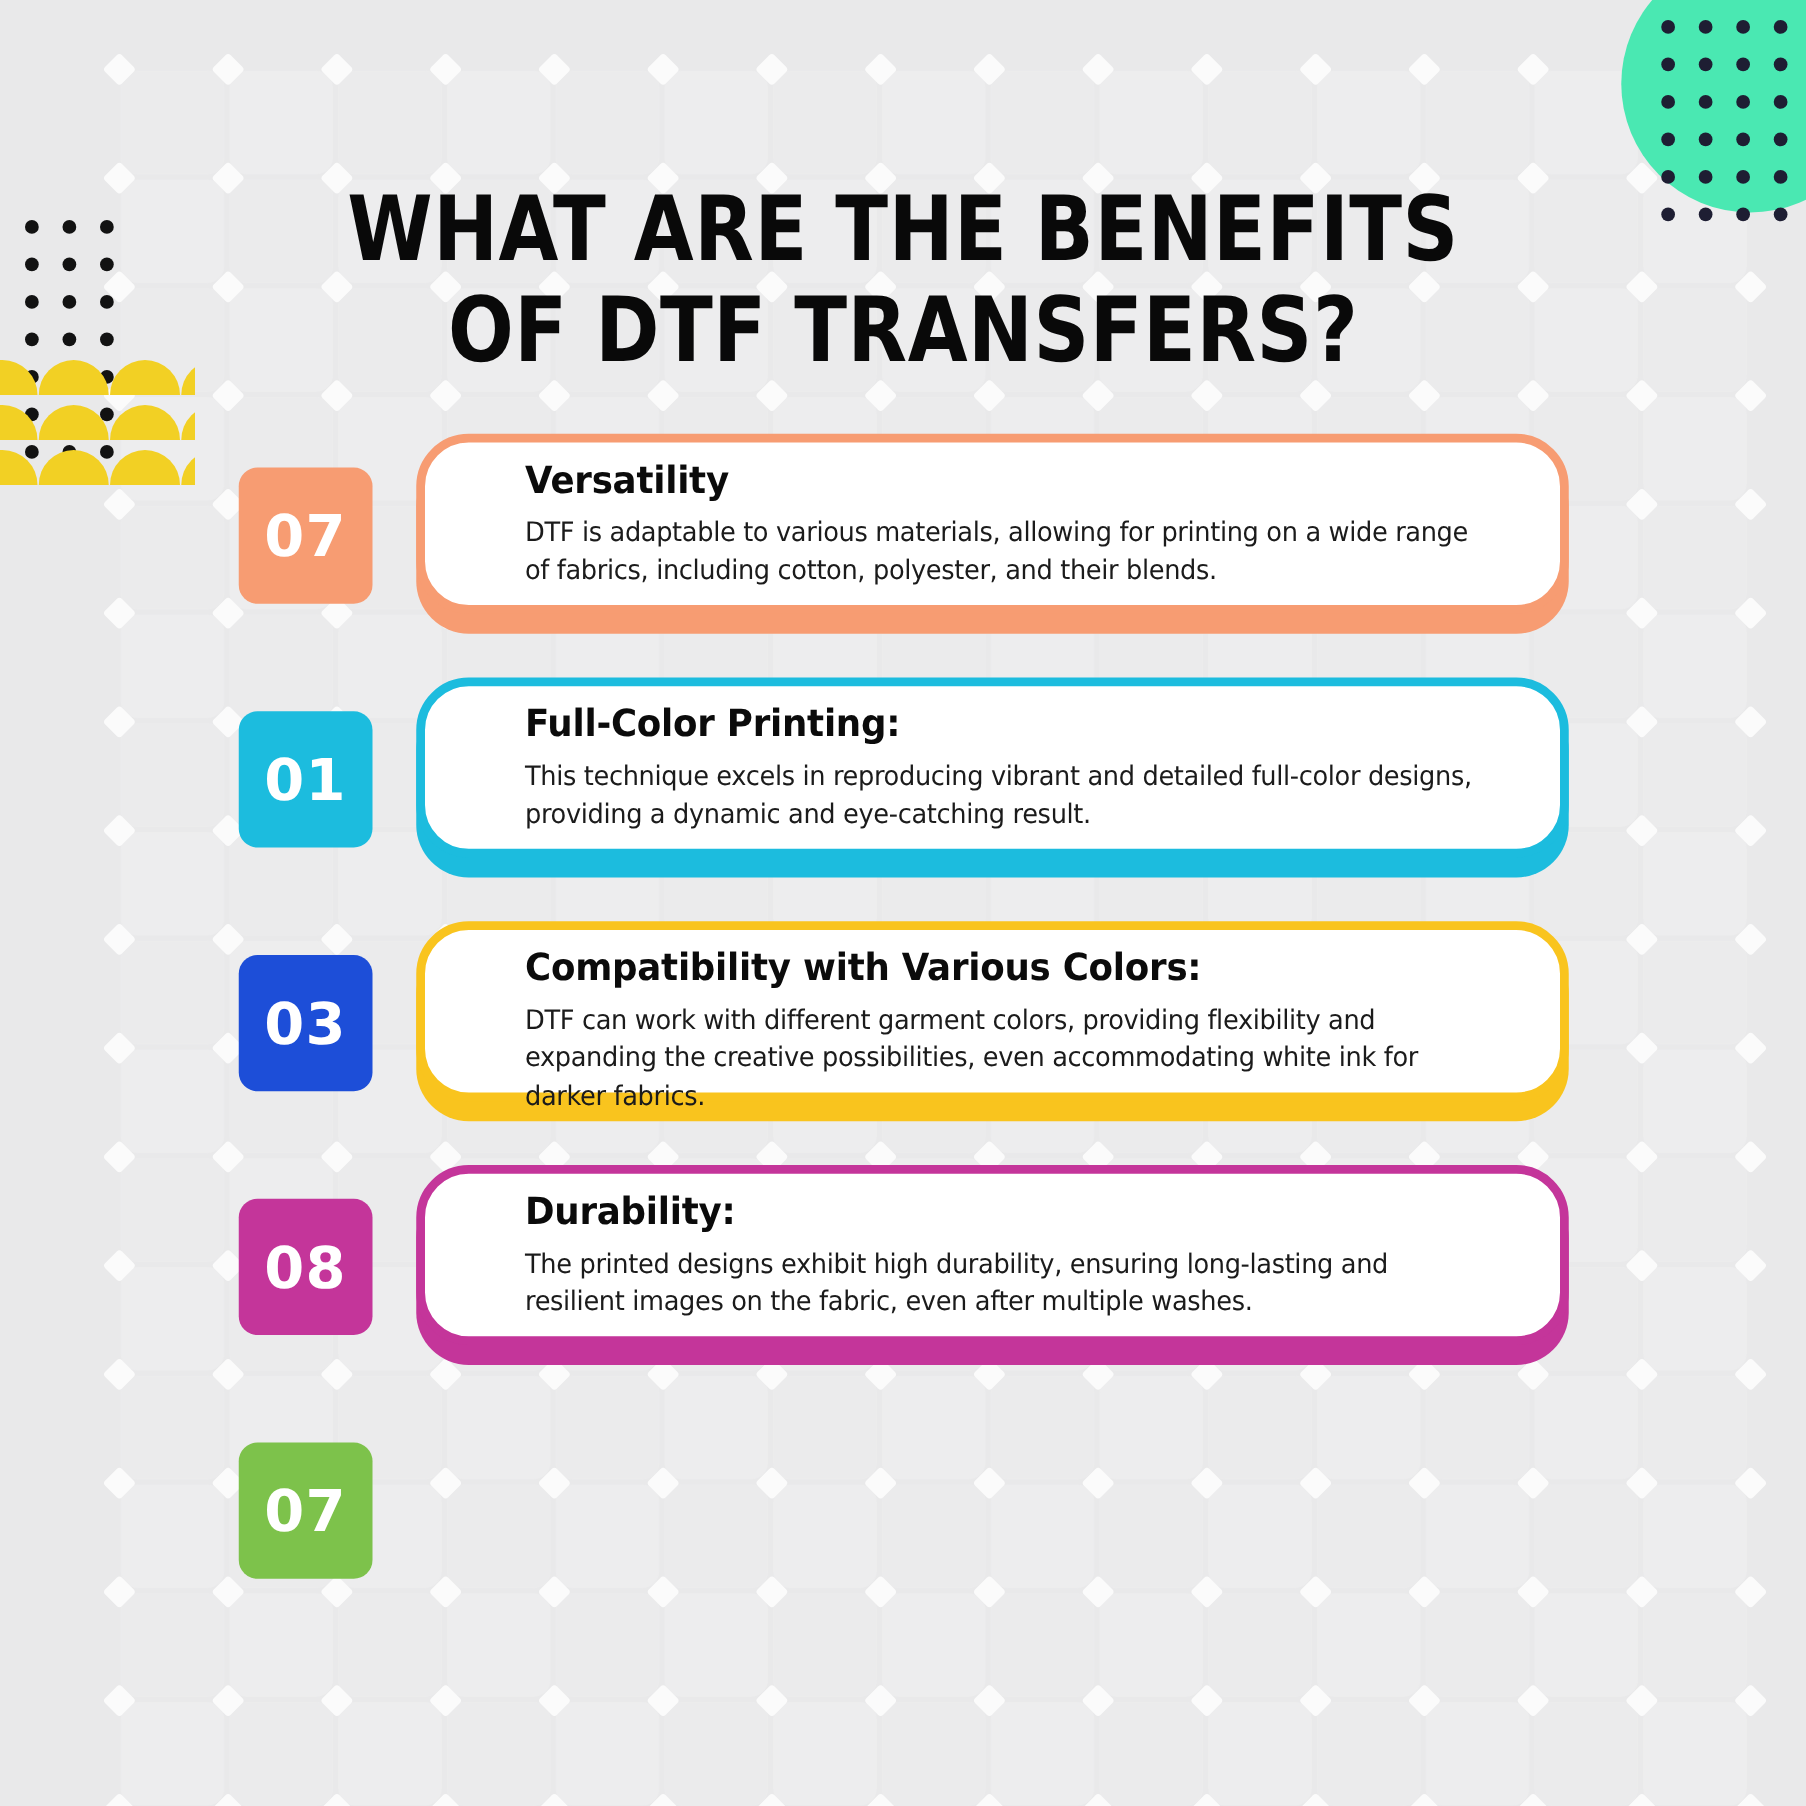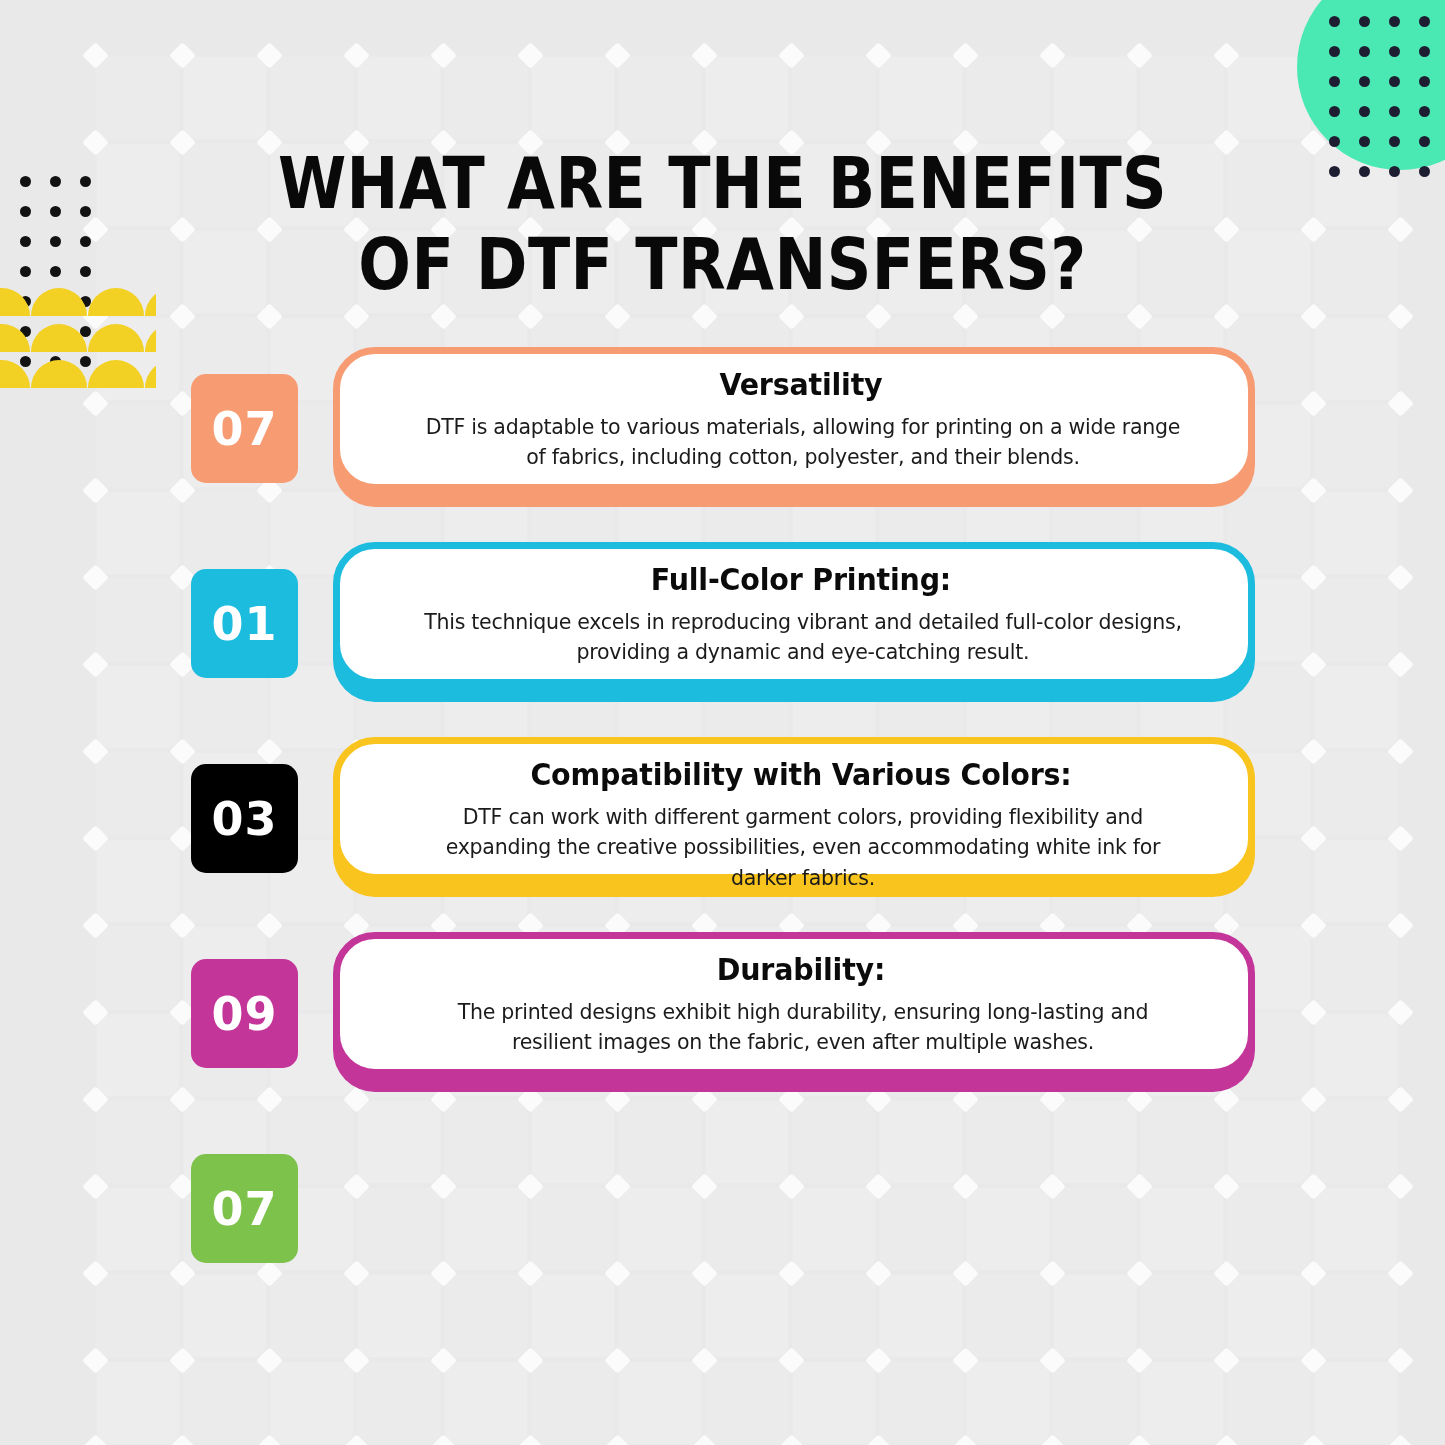--- a/index.html
+++ b/index.html
@@ -152,21 +152,20 @@
     font-size:46px;
     color:#ffffff;
     letter-spacing:1px;
   }
 
   .card-wrap {
     position:absolute;
     left:142px; top:0;
     width:922px; height:160px;
     z-index:2;
-    text-align:center;
   }
   .card-shadow {
     position:absolute;
     left:0; top:16px;
     width:922px; height:144px;
     border-radius:42px;
   }
   .card {
     position:absolute;
     left:0; top:0;
@@ -812,34 +811,34 @@
         </div>
         <div class="card-wrap">
           <div class="card-shadow" style="background: rgb(28, 188, 222);"></div>
           <div class="card" style="border-color: rgb(28, 188, 222);">
             <div class="card-title">Full-Color Printing:</div>
             <div class="card-desc">This technique excels in reproducing vibrant and detailed full-color designs, providing a dynamic and eye-catching result.</div>
           </div>
         </div>
       </div>
       <div class="row-item" style="top: 737px;">
-        <div class="badge" style="background: #000000;">
+        <div class="badge" style="background: #1d4ed8;">
           <span class="badge-num">03</span>
         </div>
         <div class="card-wrap">
           <div class="card-shadow" style="background: rgb(249, 196, 30);"></div>
           <div class="card" style="border-color: rgb(249, 196, 30);">
             <div class="card-title">Compatibility with Various Colors:</div>
             <div class="card-desc">DTF can work with different garment colors, providing flexibility and expanding the creative possibilities, even accommodating white ink for darker fabrics.</div>
           </div>
         </div>
       </div>
       <div class="row-item" style="top: 932px;">
         <div class="badge" style="background: rgb(196, 53, 154);">
-          <span class="badge-num">09</span>
+          <span class="badge-num">08</span>
         </div>
         <div class="card-wrap">
           <div class="card-shadow" style="background: rgb(196, 53, 154);"></div>
           <div class="card" style="border-color: rgb(196, 53, 154);">
             <div class="card-title">Durability:</div>
             <div class="card-desc">The printed designs exhibit high durability, ensuring long-lasting and resilient images on the fabric, even after multiple washes.</div>
           </div>
         </div>
       </div>
       <div class="row-item" style="top: 1127px;">

